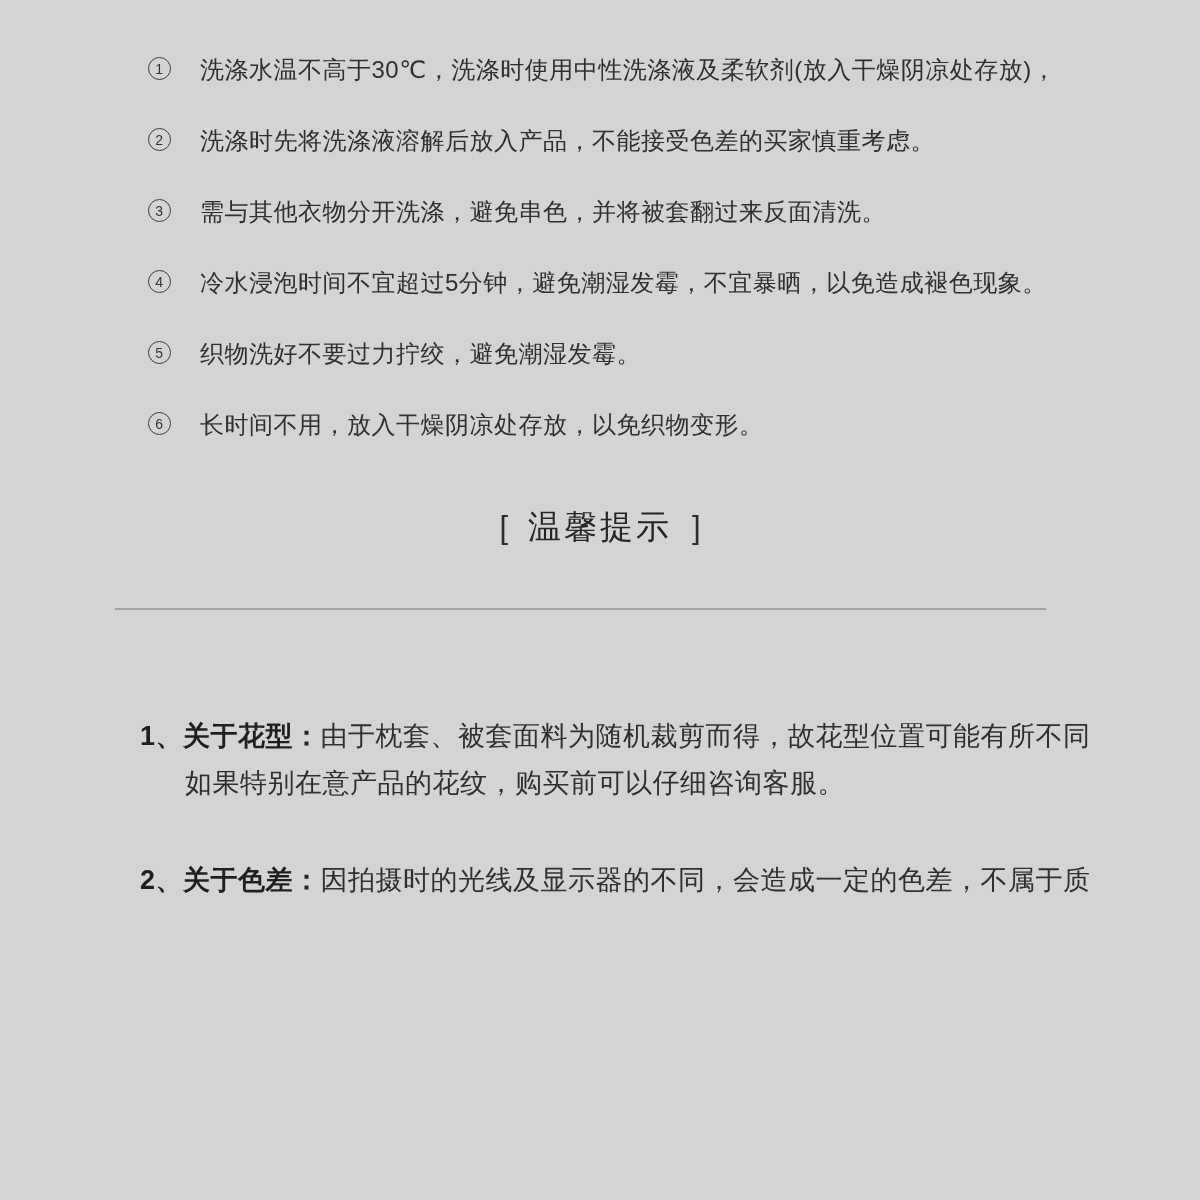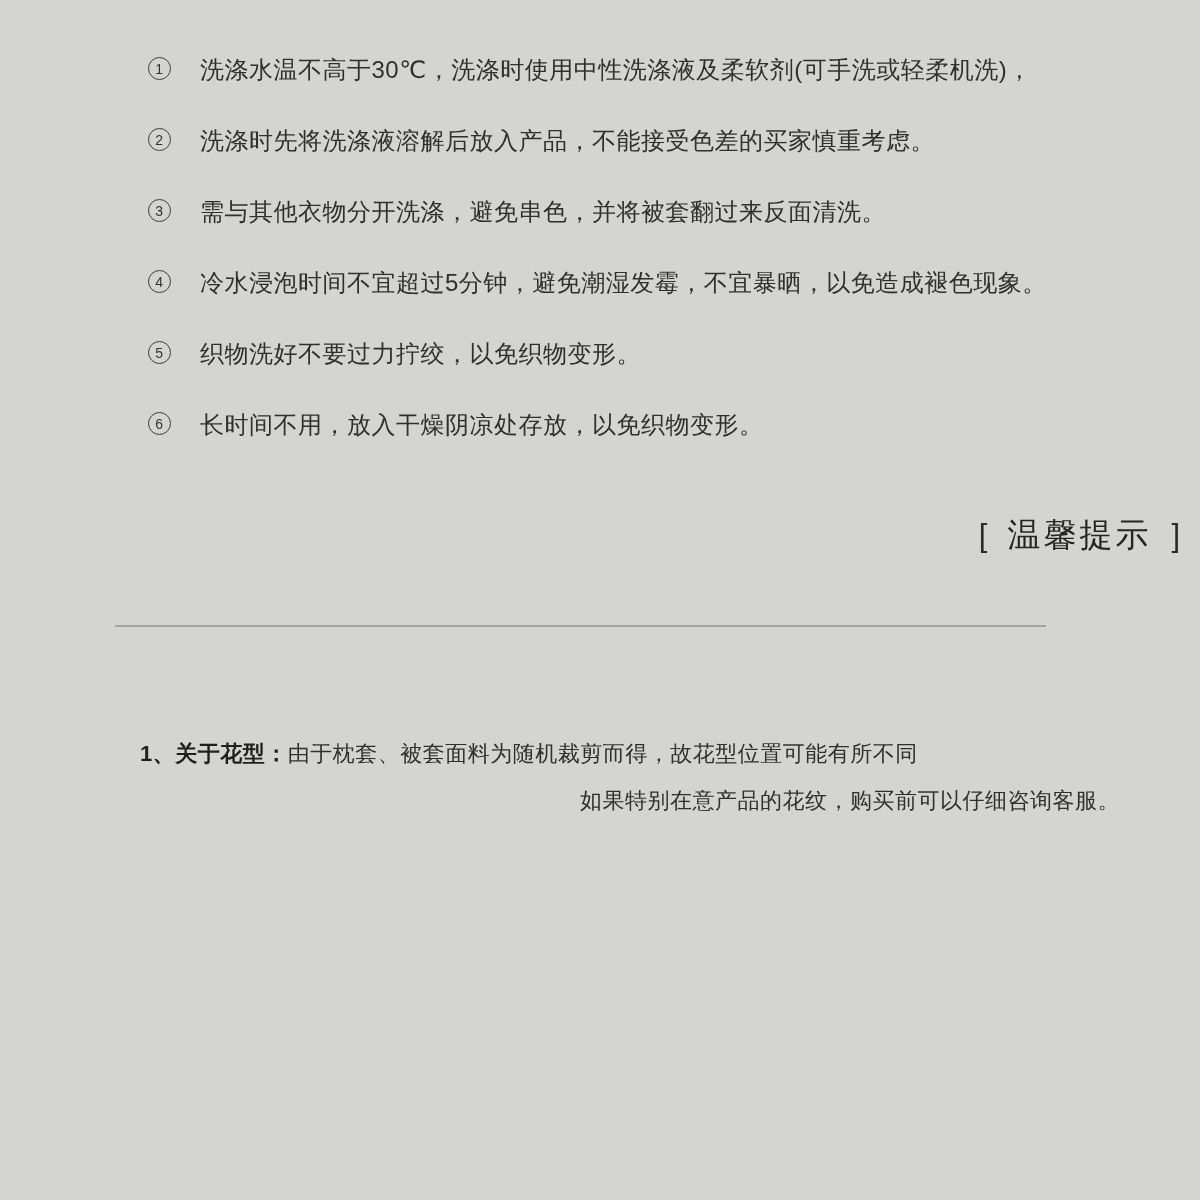--- a/index.html
+++ b/index.html
@@ -39,23 +39,23 @@
     justify-content: center;
     font-size: 14px;
     line-height: 1;
     color: #333;
   }
   .care-text { flex: 1 1 auto; }
 
   
   .tips-title {
     margin-top: 57px;
-    text-align: right;
+    text-align: center;
     font-size: 33px;
-    line-height: 64px;
+    line-height: 47px;
     letter-spacing: 3px;
     color: #252525;
   }
   .tips-title .bracket {
     letter-spacing: 0;
     margin: 0 20px;
     font-size: 31px;
     color: #2b2b2b;
   }
 
@@ -65,43 +65,42 @@
     height: 2px;
     background: #a3a3a1;
     border: none;
   }
 
   
   .tips {
     padding: 103px 80px 0 140px;
   }
   .tip-para {
-    font-size: 22px;
+    font-size: 27px;
     line-height: 47px;
     margin-bottom: 50px;
     letter-spacing: 0.5px;
   }
   .tip-num, .tip-label {
     font-weight: bold;
     color: #1f1f1f;
   }
   .tip-line2 {
     padding-left: 45px;
-    text-align: right;
   }
 </style>
 </head>
 <body>
 
 <div class="care-list">
 
   <div class="care-item">
     <span class="num-circle">1</span>
     <div class="care-text">
-      <div>洗涤水温不高于30℃，洗涤时使用中性洗涤液及柔软剂(可手洗或轻柔机洗)，</div>
+      <div>洗涤水温不高于30℃，洗涤时使用中性洗涤液及柔软剂(放入干燥阴凉处存放)，</div>
     </div>
   </div>
 
   <div class="care-item">
     <span class="num-circle">2</span>
     <div class="care-text">
       <div>洗涤时先将洗涤液溶解后放入产品，不能接受色差的买家慎重考虑。</div>
     </div>
   </div>
 
@@ -115,21 +114,21 @@
   <div class="care-item">
     <span class="num-circle">4</span>
     <div class="care-text">
       <div>冷水浸泡时间不宜超过5分钟，避免潮湿发霉，不宜暴晒，以免造成褪色现象。</div>
     </div>
   </div>
 
   <div class="care-item">
     <span class="num-circle">5</span>
     <div class="care-text">
-      <div>织物洗好不要过力拧绞，以免织物变形。</div>
+      <div>织物洗好不要过力拧绞，避免潮湿发霉。</div>
     </div>
   </div>
 
   <div class="care-item">
     <span class="num-circle">6</span>
     <div class="care-text">
       <div>长时间不用，放入干燥阴凉处存放，以免织物变形。</div>
     </div>
   </div>
 
@@ -142,18 +141,19 @@
 <hr class="divider">
 
 <div class="tips">
 
   <div class="tip-para">
     <div class="tip-line1"><span class="tip-num">1、</span><span class="tip-label">关于花型：</span><span>由于枕套、被套面料为随机裁剪而得，故花型位置可能有所不同</span></div>
     <div class="tip-line2">如果特别在意产品的花纹，购买前可以仔细咨询客服。</div>
   </div>
 
   <div class="tip-para">
+    <div class="tip-line1"><span class="tip-num">2、</span><span class="tip-label">关于色差：</span><span>因拍摄时的光线及显示器的不同，会造成一定的色差，不属于质</span></div>
   </div>
 
   <div class="tip-para">
   </div>
 
 </div>
 
 </body></html>

